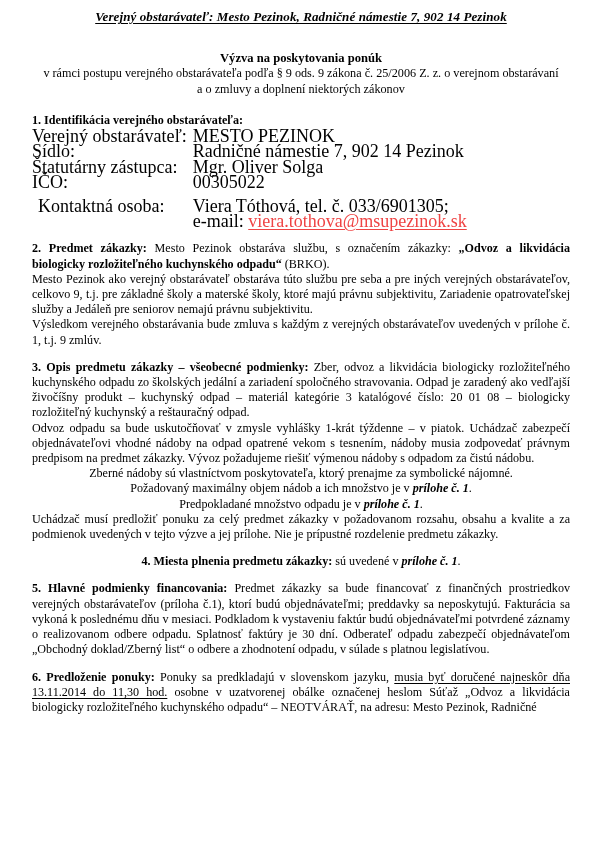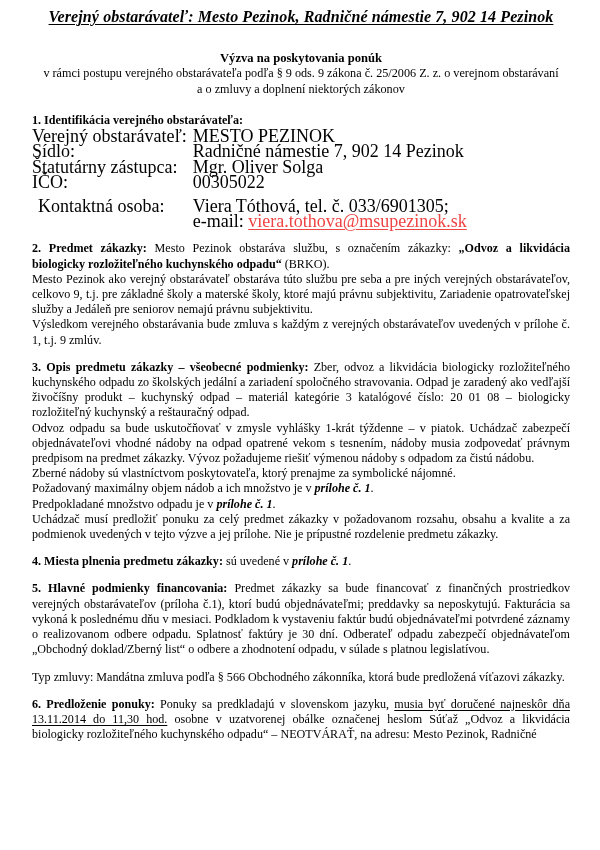--- a/index.html
+++ b/index.html
@@ -18,21 +18,21 @@
     position: relative;
     width: 600px;
     height: 850px;
     box-sizing: border-box;
     padding: 8px 30px 0 32px;
   }
   .doc-header {
     text-align: center;
     font-style: italic;
     font-weight: 600;
-    font-size: 16px;
+    font-size: 13px;
     line-height: 14px;
     letter-spacing: 0.1px;
     margin: 2px 0 0 0;
   }
   .doc-header span {
     text-decoration: underline;
     text-underline-offset: 2px;
   }
   .title-block {
     margin-top: 26px;
@@ -78,21 +78,21 @@
   .idtable td.v { padding-left: 0; }
   .idtable tr.spacer td { height: 9px; }
   .idtable td.k-indent { padding-left: 6px; width: 88px; }
   .link {
     color: #ef4444;
     text-decoration: underline;
     text-underline-offset: 2px;
   }
   .para { margin: 0; text-align: justify; }
   .para + .para { margin-top: 0; }
-  .tight { text-align: left; }
+  .tight { text-align: center; }
 </style>
 </head>
 <body>
 
 <div class="page">
 
   <div class="doc-header">
     <span>Verejný obstarávateľ: Mesto Pezinok, Radničné námestie 7, 902 14 Pezinok</span>
   </div>
 
@@ -158,20 +158,19 @@
 
   <div class="sec">
     <p class="para tight"><span class="sec-head">4.  Miesta plnenia predmetu zákazky:</span><span>  sú uvedené v </span><span class="bi">prílohe č. 1</span><span>.</span></p>
   </div>
 
   <div class="sec">
     <p class="para"><span class="sec-head">5. Hlavné podmienky financovania:</span><span> Predmet zákazky sa bude financovať z finančných prostriedkov verejných obstarávateľov (príloha č.1), ktorí budú objednávateľmi; preddavky sa neposkytujú. Fakturácia sa vykoná k poslednému dňu v mesiaci. Podkladom k vystaveniu faktúr budú objednávateľmi potvrdené záznamy o realizovanom odbere odpadu. Splatnosť faktúry je 30 dní. Odberateľ odpadu zabezpečí objednávateľom „Obchodný doklad/Zberný list“ o odbere a zhodnotení odpadu, v súlade s platnou legislatívou.</span></p>
   </div>
 
   <div class="sec">
-    <p class="para">Typ zmluvy: Mandátna zmluva podľa  § 566 Obchodného zákonníka, ktorá bude predložená víťazovi zákazky.</p>
   </div>
 
   <div class="sec">
     <p class="para"><span class="sec-head">6.  Predloženie ponuky:</span><span> Ponuky sa predkladajú v slovenskom jazyku, </span><span class="u">musia byť doručené najneskôr dňa 13.11.2014 do 11,30 hod.</span><span> osobne v uzatvorenej obálke označenej heslom Súťaž „Odvoz a likvidácia biologicky rozložiteľného kuchynského odpadu“ – NEOTVÁRAŤ, na adresu: Mesto Pezinok, Radničné</span></p>
   </div>
 
 </div>
 
 </body></html>

